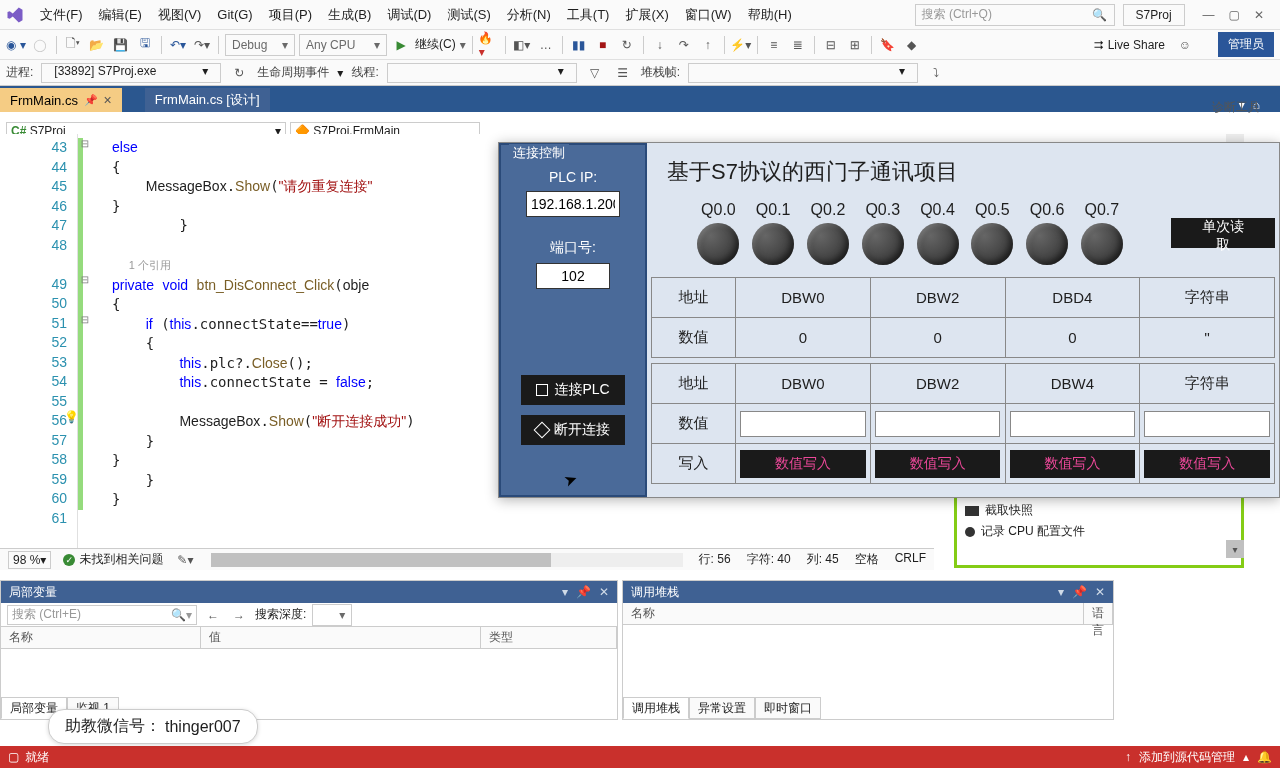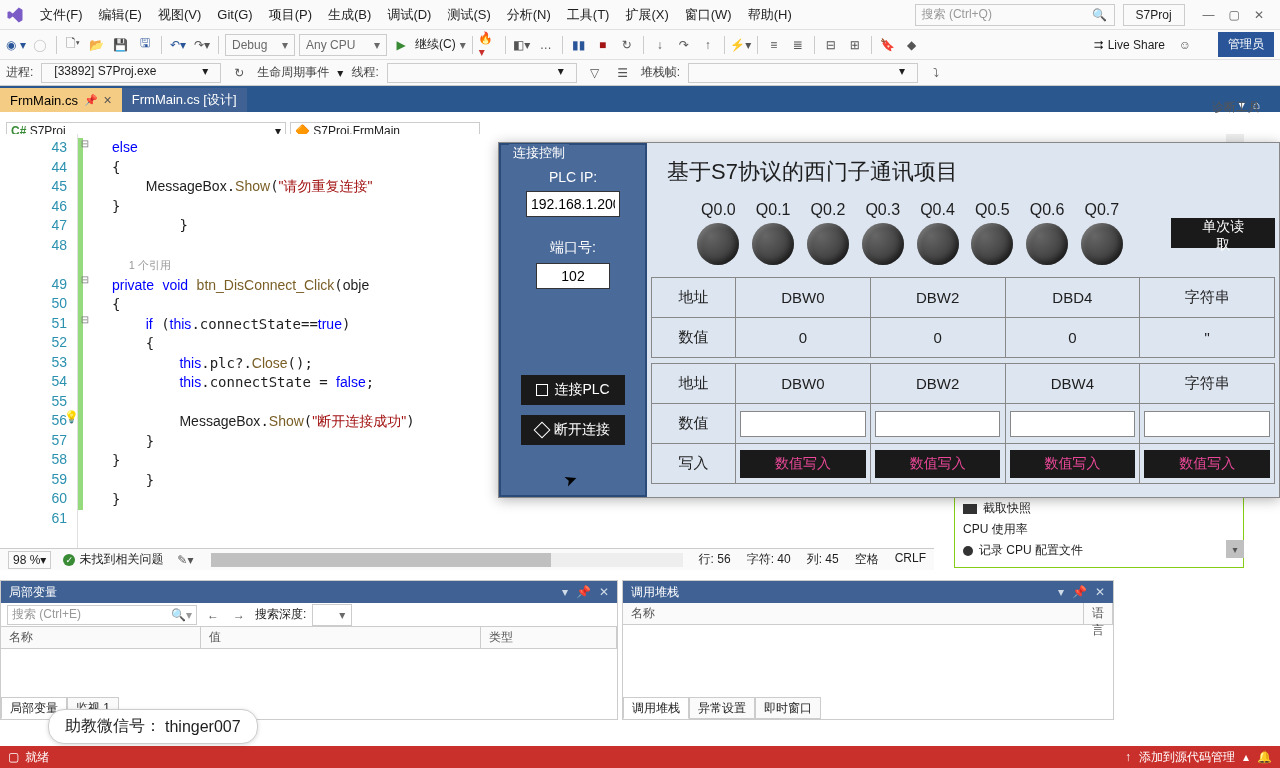--- a/index.html
+++ b/index.html
@@ -22,21 +22,21 @@
 .tb-stop { color: #a31515; }
 .live-share { margin-left: auto; display: flex; align-items: center; gap: 4px; padding: 0 6px; }
 .admin-btn { background: #2a5699; color: #fff; padding: 4px 10px; margin-left: 19px; }
 
 
 .procbar { height: 26px; background: #fafafa; display: flex; align-items: center; padding: 0 6px; gap: 8px; border-bottom: 1px solid #ccc; }
 .proc-label { color: #444; }
 .proc-combo { border: 1px solid #ccc; height: 20px; padding: 0 12px; display: flex; align-items: flex-start; min-width: 180px; justify-content: space-between; gap: 28px; }
 
 
-.tab-row { height: 26px; background: #2b578f; display: flex; align-items: flex-end; position: relative; }
+.tab-row { height: 26px; background: #2b578f; display: flex; align-items: flex-end; position: relative; gap: 23px; }
 .file-tab { height: 24px; padding: 0 10px; display: flex; align-items: center; gap: 6px; background: #f5cc84; color: #000; font-size: 13px; }
 .file-tab.inactive { background: #3f6193; color: #fff; }
 .tab-pin { color: #555; font-size: 11px; }
 .tab-close { color: #555; font-size: 14px; }
 .tab-right { position: absolute; right: 20px; color: #fff; display: flex; gap: 8px; align-items: center; }
 
 
 .navbar { height: 38px; border-bottom: 1px solid #ccc; display: flex; align-items: center; padding: 0 6px; gap: 4px; }
 .nav-combo { border: 1px solid #ccc; height: 18px; padding: 0 4px; display: flex; align-items: center; min-width: 280px; justify-content: space-between; font-size: 12px; }
 .nav-icon-cs { color: #388a34; font-weight: bold; }
@@ -58,21 +58,21 @@
 
 
 .editor-status { position: absolute; top: 548px; left: 0; width: 934px; height: 22px; border-top: 1px solid #ccc; display: flex; align-items: center; padding: 0 8px; gap: 12px; font-size: 12px; background: #fafafa; }
 .zoom-combo { border: 1px solid #ccc; padding: 0 4px; height: 18px; display: flex; align-items: center; }
 .status-ok { display: flex; align-items: center; gap: 4px; }
 .status-ok-icon { width: 12px; height: 12px; border-radius: 50%; background: #388a34; color: #fff; font-size: 9px; display: flex; align-items: center; justify-content: center; }
 .editor-status-right { margin-left: auto; display: flex; gap: 16px; }
 
 
 .diag-header { position: absolute; top: 100px; right: 20px; height: 14px; color: #555; font-size: 12px; z-index: 5; display:flex; align-items:center;justify-content:flex-end; }
-.diag-body { position: absolute; top: 493px; right: 36px; width: 290px; height: 75px; background: #fff; border: 1px solid #84cc16; padding: 4px 8px; font-size: 12px; }
+.diag-body { position: absolute; top: 493px; right: 36px; width: 290px; height: 75px; background: #fff; border: 3px solid #84cc16; padding: 4px 8px; font-size: 12px; }
 .diag-body .row { display: flex; align-items: center; gap: 6px; padding: 2px 0; }
 .cam-icon { width: 14px; height: 10px; border: 1px solid #333; background: #333; position: relative; }
 .scroll-handle { position: absolute; right: 36px; top: 540px; width: 18px; height: 18px; background: #c0c0c0; display:flex; align-items:center; justify-content:center; font-size:10px; color:#555; }
 .vert-scroll { position: absolute; right: 36px; top: 134px; width: 18px; height: 406px; background: #eee; }
 
 
 .app-overlay { position: absolute; top: 142px; left: 498px; width: 782px; height: 356px; background: #e8e8f0; border: 1px solid #888; display: flex; z-index: 20; box-shadow: 0 2px 12px rgba(0,0,0,0.3); }
 .conn-panel { width: 148px; background: #4a6a99; border: 2px solid #2a4a79; color: #fff; padding: 10px 8px; position: relative; }
 .conn-panel .grp-title { position: absolute; top: -1px; left: 8px; background: #4a6a99; padding: 0 4px; font-size: 13px; }
 .conn-label { text-align: center; margin: 14px 0 6px; font-size: 14px; }
@@ -327,23 +327,20 @@
     <span>空格</span>
     <span>CRLF</span>
   </div>
 </div>
 
 <div class="vert-scroll"></div>
 <div class="diag-body">
   <div class="row">
       <span class="cam-icon"></span>
       <span>截取快照</span>
-    </div>
-  <div class="row" style="font-weight:500">
-      <span>CPU 使用率</span>
     </div>
   <div class="row">
       <span style="width:10px;height:10px;border-radius:50%;background:#333"></span>
       <span>记录 CPU 配置文件</span>
     </div>
 </div>
 <div class="scroll-handle">▾</div>
 
 <div class="app-overlay">
   <div class="conn-panel">

